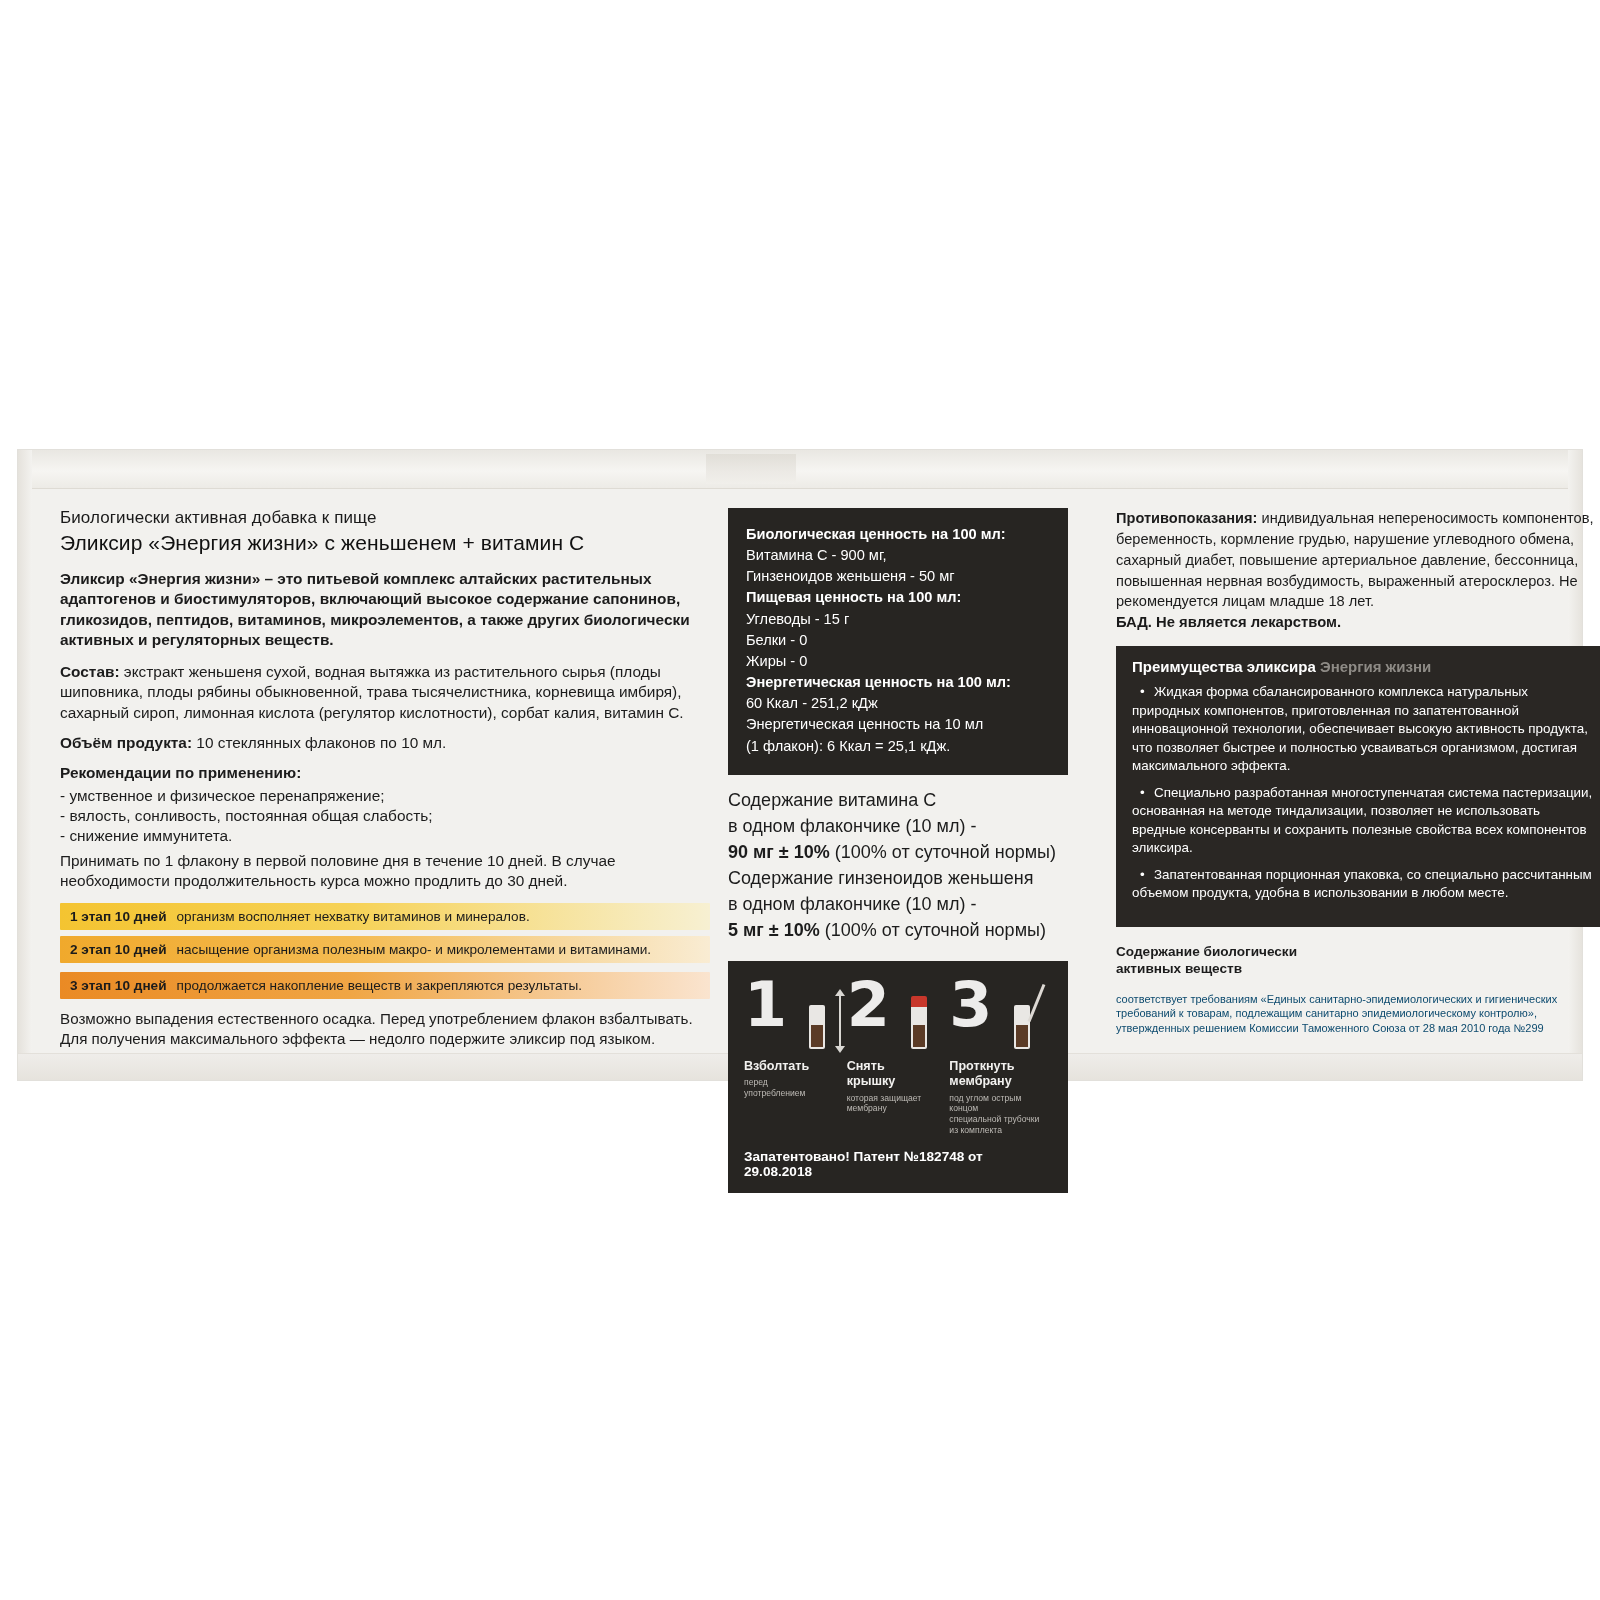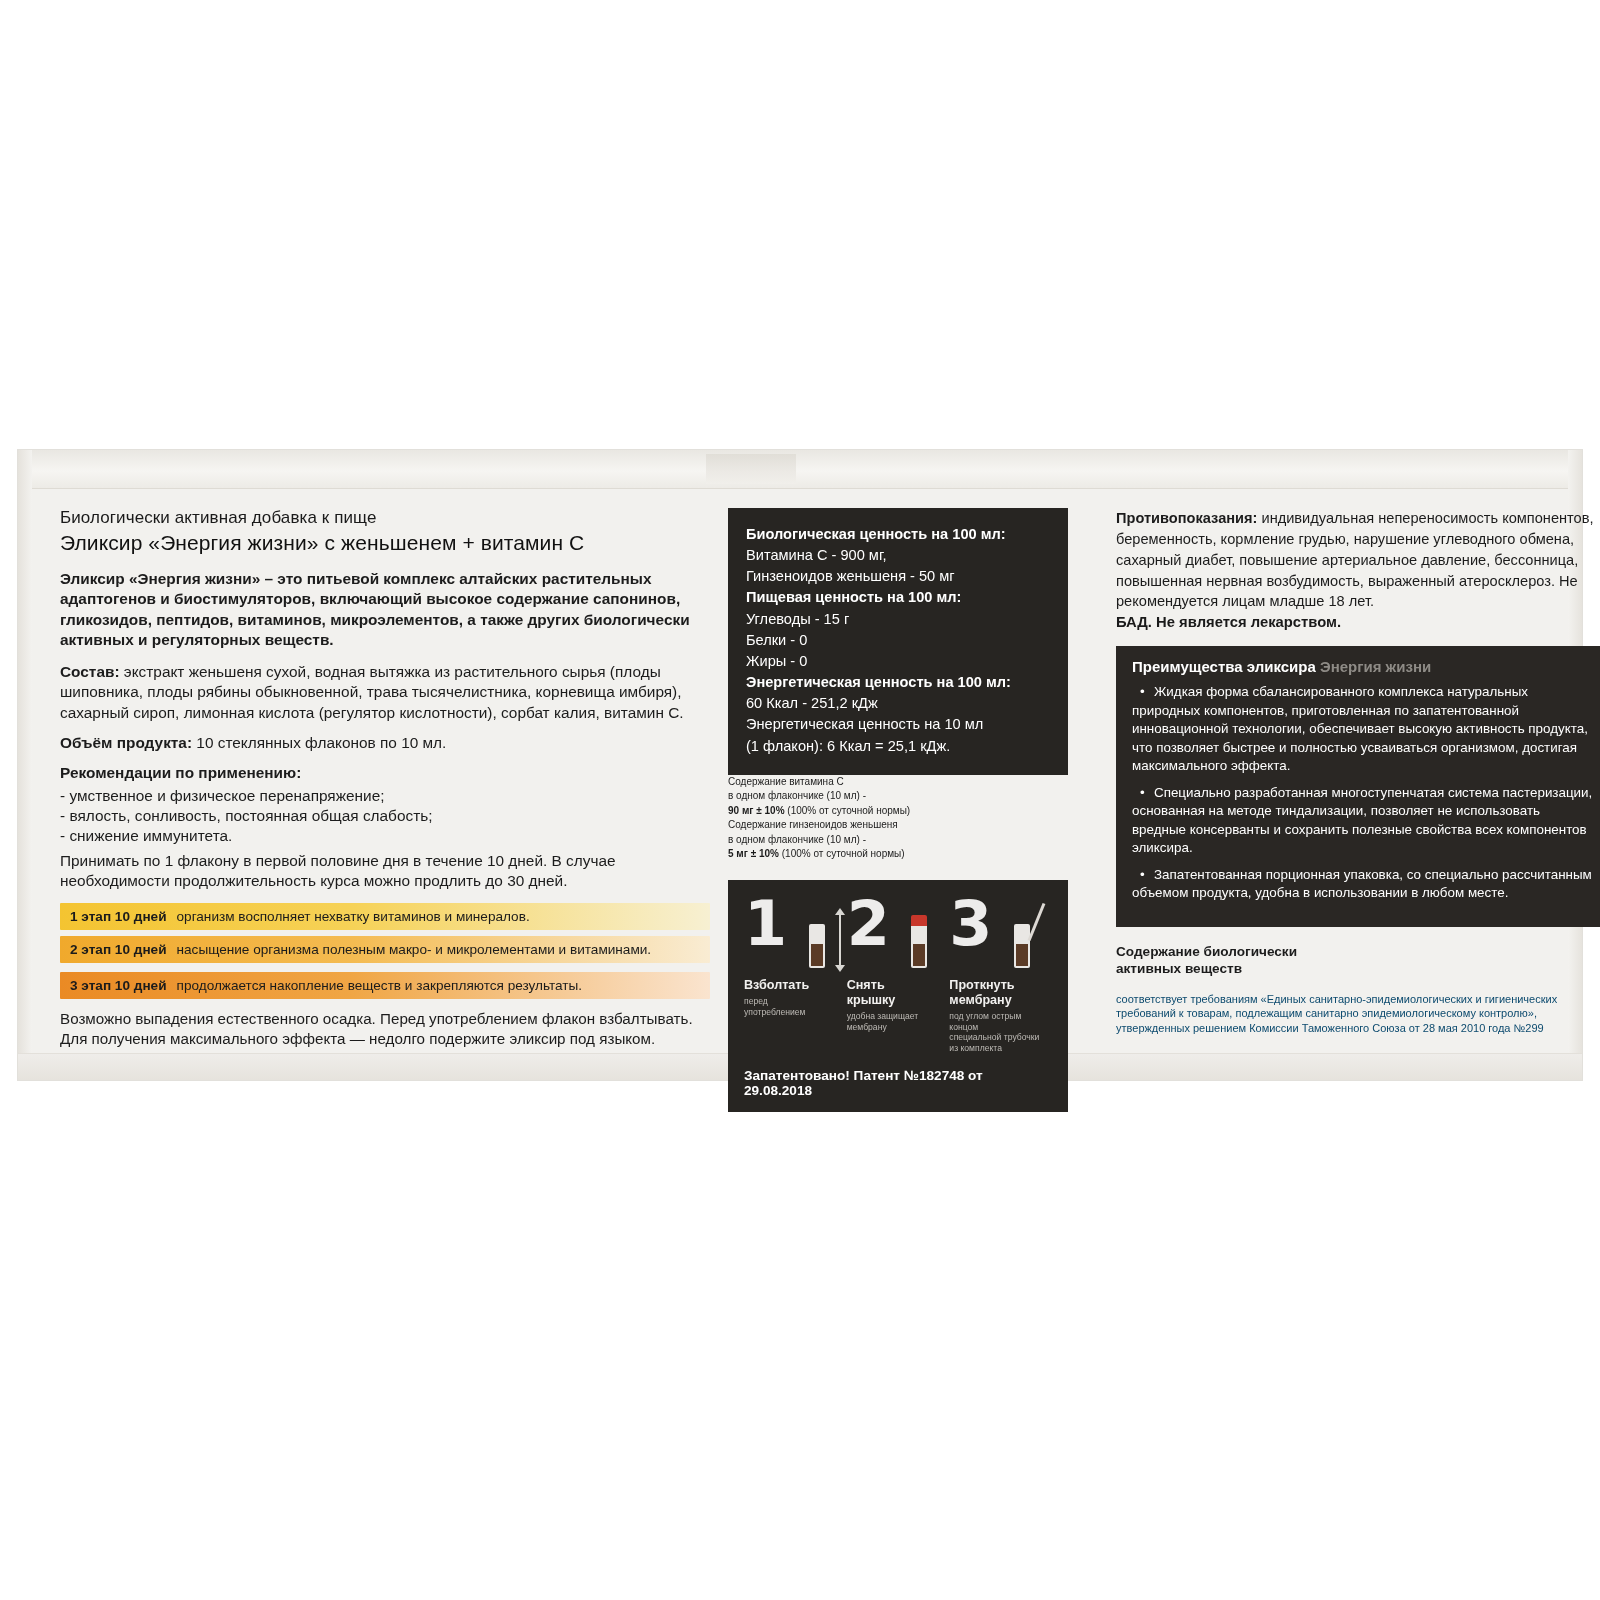--- a/index.html
+++ b/index.html
@@ -149,22 +149,22 @@
     font-size: 14.6px;
     line-height: 1.45;
     margin: 0;
   }
   .dark-panel .ln {
     font-size: 14.6px;
     line-height: 1.45;
     margin: 0;
   }
   .light-panel {
-    margin-top: 0;
-    font-size: 10px;
+    margin-top: 12px;
+    font-size: 18px;
     line-height: 1.45;
     color: #1c1c1c;
   }
   .light-panel b { font-weight: bold; }
 
   
   .steps-panel {
     margin-top: 18px;
     background: #272522;
     color: #fff;
@@ -407,21 +407,21 @@
 употреблением</div>
           </div>
 
           <div class="step">
             <div class="step-graphic">
               <span class="big-num">2</span>
               <span class="vial cap-red dark-liq"></span>
             </div>
             <div class="step-title" style="white-space:pre-line;">Снять
 крышку</div>
-            <div class="step-sub" style="white-space:pre-line;">удобна защищает
+            <div class="step-sub" style="white-space:pre-line;">которая защищает
 мембрану</div>
           </div>
 
           <div class="step">
             <div class="step-graphic">
               <span class="big-num">3</span>
               <span class="vial dark-liq"></span>
               <span class="straw"></span>
             </div>
             <div class="step-title" style="white-space:pre-line;">Проткнуть

